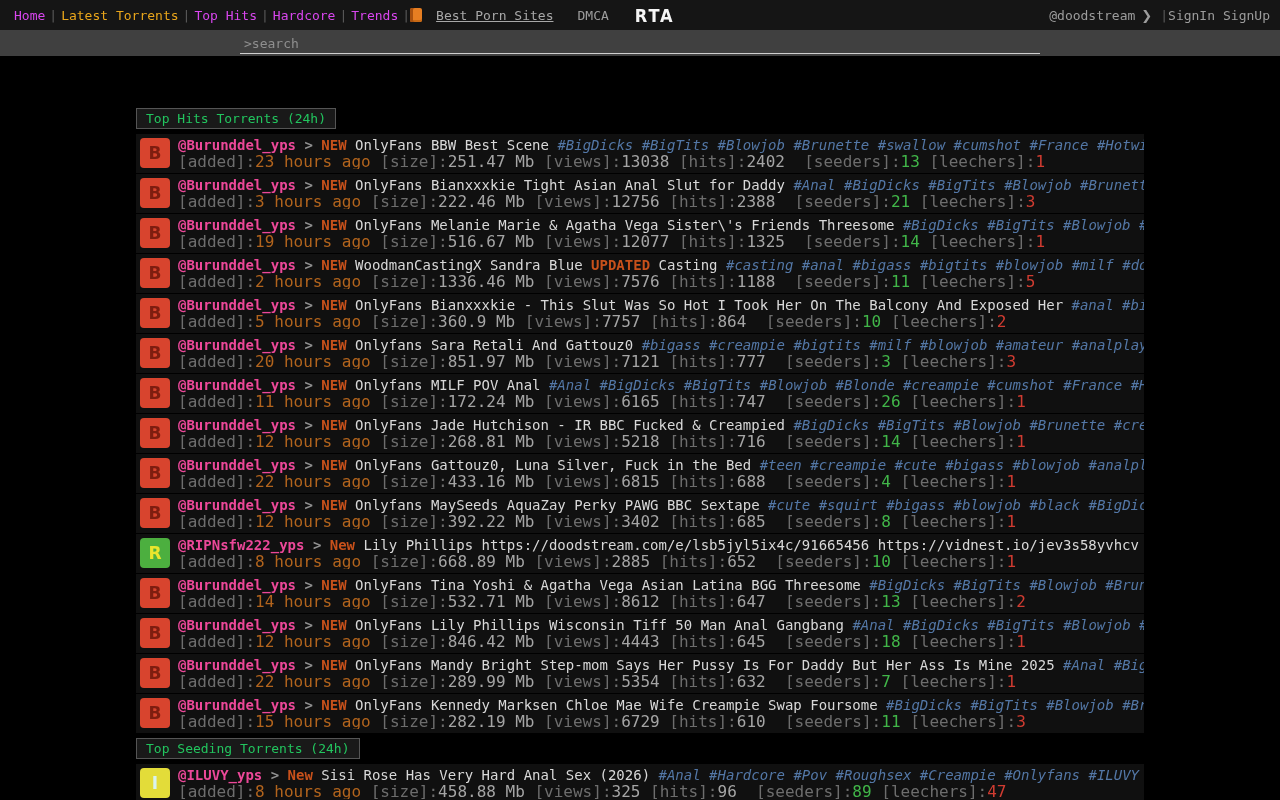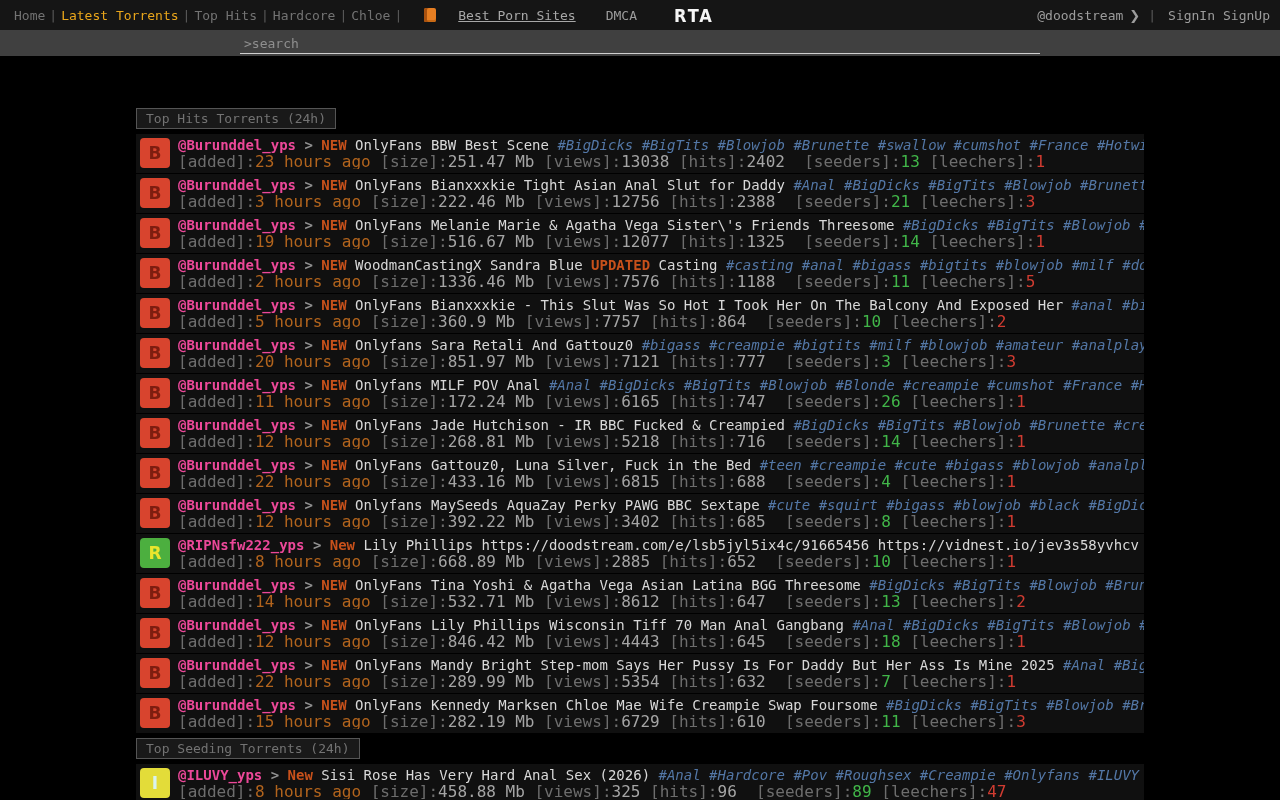--- a/index.html
+++ b/index.html
@@ -10,58 +10,58 @@
   }
   a { text-decoration: none; cursor: pointer; }
 
   
   .topnav {
     display: flex; align-items: center;
     height: 30px; background: #151515;
     font-size: 13px; color: #9c9c9c; padding: 0 10px;
   }
   .nav-left { display: flex; align-items: center; }
-  .nav-link { color: #737373; padding: 0 4px; }
+  .nav-link { color: #d946ef; padding: 0 4px; }
   .nav-link.active { color: #eaa61b; }
   .sep { color: #5a5a5a; }
-  .promo { display: inline-flex; gap: 22px; margin-left: 22px; }
+  .promo { display: inline-flex; gap: 14px; }
   .book-icon {
     width: 12px; height: 14px; display: inline-block;
     background: #e67e22; border-radius: 2px;
     box-shadow: inset 3px 0 0 #a8510f, inset 0 -2px 0 #c96a15;
   }
   .promo-link { color: #a8a8a8; text-decoration: underline; }
-  .dmca { color: #9c9c9c; margin-left: 30px; }
+  .dmca { color: #9c9c9c; margin-left: 24px; }
   .rta {
     color: #f5f5f5; font-weight: bold; font-size: 18px; letter-spacing: 2px;
-    margin-left: 37px; font-family: "DejaVu Sans", sans-serif; font-stretch: condensed;
+    margin-left: 26px; font-family: "DejaVu Sans", sans-serif; font-stretch: condensed;
   }
   .nav-right { margin-left: auto; display: inline-flex; align-items: center; color: #9c9c9c; }
   .account { color: #9c9c9c; margin-right: 6px; }
   .chev { font-family: "DejaVu Sans", sans-serif; margin-right: 8px; color: #9c9c9c; }
-  .auth { color: #9c9c9c; margin-left: 12px; }
+  .auth { color: #9c9c9c; }
   .auth + .auth { margin-left: 8px; text-align: center; }
 
   
   .searchbar { position: relative; height: 26px; background: #404040; }
   .search-input {
     position: absolute; left: 240px; top: 4px; width: 800px; height: 20px;
     background: transparent; border: none; border-bottom: 1px solid #cfcfcf;
     outline: none; color: #c0c0c0; font: 13px "DejaVu Sans Mono", "Liberation Mono", monospace;
     padding: 2px 4px;
   }
   .search-input::placeholder { color: #8f8f8f; }
 
   
   .content { margin: 52px 0 0 136px; width: 1008px; }
   .sec { display: block; }
   .sec + .sec { margin-top: 5px; }
   .sec-title {
     display: inline-block; border: 1px solid #555; background: #191919;
-    color: #737373; font-size: 13px; padding: 2px 9px; margin-bottom: 5px;
+    color: #22c55e; font-size: 13px; padding: 2px 9px; margin-bottom: 5px;
   }
   .row {
     display: flex; align-items: flex-start;
     background: #101010; padding: 3px 0 3px 4px; margin-bottom: 1px; height: 39px;
     overflow: hidden;
   }
   .avatar {
     flex: 0 0 30px; width: 30px; height: 30px; border-radius: 4px;
     display: flex; align-items: center; justify-content: center;
     font-weight: bold; font-size: 17px; margin-right: 8px; margin-top: 1px;
@@ -90,21 +90,21 @@
 <header class="topnav">
   <nav class="nav-left">
     <a class="nav-link">Home</a>
     <span class="sep">|</span>
     <a class="nav-link active">Latest Torrents</a>
     <span class="sep">|</span>
     <a class="nav-link">Top Hits</a>
     <span class="sep">|</span>
     <a class="nav-link">Hardcore</a>
     <span class="sep">|</span>
-    <a class="nav-link">Chloe</a>
+    <a class="nav-link">Trends</a>
     <span class="sep">|</span>
   </nav>
   <span class="promo">
     <span class="book-icon"></span>
     <a class="promo-link">Best Porn Sites</a>
   </span>
   <a class="dmca">DMCA</a>
   <span class="rta">RTA</span>
   <span class="nav-right">
     <a class="account">@doodstream</a>
@@ -188,21 +188,21 @@
         </div>
       </div><div class="row">
         <div class="avatar" style="background: rgb(216, 68, 46); color: rgb(126, 29, 16);">B</div>
         <div class="lines">
           <div class="line1"><span class="user">@Burunddel_yps</span> <span class="gt">&gt;</span> <span class="badge">NEW</span> <span class="ttl">OnlyFans Tina Yoshi &amp; Agatha Vega Asian Latina BGG Threesome</span> <span class="tag">#BigDicks</span> <span class="tag">#BigTits</span> <span class="tag">#Blowjob</span> <span class="tag">#Brunette</span>  </div>
           <div class="line2"><span class="ml">[added]:</span><span class="mv mv-added">14 hours ago</span> <span class="ml">[size]:</span><span class="mv mv-size">532.71 Mb</span> <span class="ml">[views]:</span><span class="mv mv-views">8612</span> <span class="ml">[hits]:</span><span class="mv mv-hits">647</span>  <span class="ml">[seeders]:</span><span class="mv mv-seeders">13</span> <span class="ml">[leechers]:</span><span class="mv mv-leechers">2</span></div>
         </div>
       </div><div class="row">
         <div class="avatar" style="background: rgb(216, 68, 46); color: rgb(126, 29, 16);">B</div>
         <div class="lines">
-          <div class="line1"><span class="user">@Burunddel_yps</span> <span class="gt">&gt;</span> <span class="badge">NEW</span> <span class="ttl">OnlyFans Lily Phillips Wisconsin Tiff 70 Man Anal Gangbang</span> <span class="tag">#Anal</span> <span class="tag">#BigDicks</span> <span class="tag">#BigTits</span> <span class="tag">#Blowjob</span> <span class="tag">#Brunette</span> </div>
+          <div class="line1"><span class="user">@Burunddel_yps</span> <span class="gt">&gt;</span> <span class="badge">NEW</span> <span class="ttl">OnlyFans Lily Phillips Wisconsin Tiff 50 Man Anal Gangbang</span> <span class="tag">#Anal</span> <span class="tag">#BigDicks</span> <span class="tag">#BigTits</span> <span class="tag">#Blowjob</span> <span class="tag">#Brunette</span> </div>
           <div class="line2"><span class="ml">[added]:</span><span class="mv mv-added">12 hours ago</span> <span class="ml">[size]:</span><span class="mv mv-size">846.42 Mb</span> <span class="ml">[views]:</span><span class="mv mv-views">4443</span> <span class="ml">[hits]:</span><span class="mv mv-hits">645</span>  <span class="ml">[seeders]:</span><span class="mv mv-seeders">18</span> <span class="ml">[leechers]:</span><span class="mv mv-leechers">1</span></div>
         </div>
       </div><div class="row">
         <div class="avatar" style="background: rgb(216, 68, 46); color: rgb(126, 29, 16);">B</div>
         <div class="lines">
           <div class="line1"><span class="user">@Burunddel_yps</span> <span class="gt">&gt;</span> <span class="badge">NEW</span> <span class="ttl">OnlyFans Mandy Bright Step-mom Says Her Pussy Is For Daddy But Her Ass Is Mine 2025</span> <span class="tag">#Anal</span> <span class="tag">#BigDicks</span>  </div>
           <div class="line2"><span class="ml">[added]:</span><span class="mv mv-added">22 hours ago</span> <span class="ml">[size]:</span><span class="mv mv-size">289.99 Mb</span> <span class="ml">[views]:</span><span class="mv mv-views">5354</span> <span class="ml">[hits]:</span><span class="mv mv-hits">632</span>  <span class="ml">[seeders]:</span><span class="mv mv-seeders">7</span> <span class="ml">[leechers]:</span><span class="mv mv-leechers">1</span></div>
         </div>
       </div><div class="row">
         <div class="avatar" style="background: rgb(216, 68, 46); color: rgb(126, 29, 16);">B</div>

